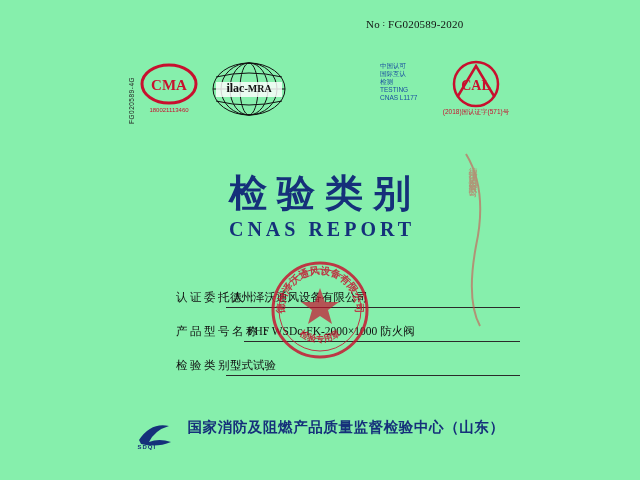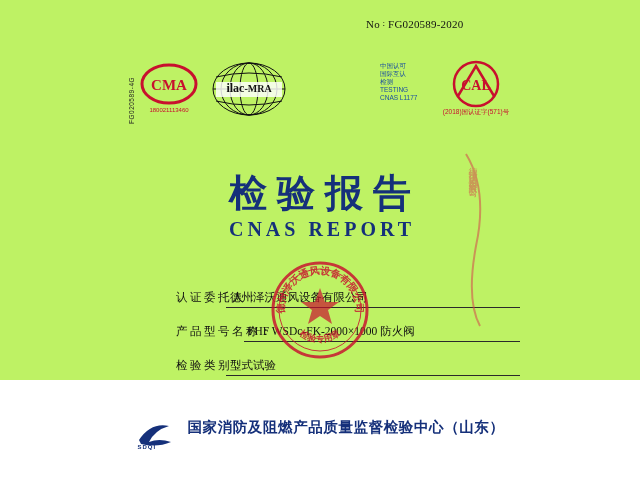--- a/index.html
+++ b/index.html
@@ -10,22 +10,22 @@
   body {
     width: 640px;
     height: 480px;
     overflow: hidden;
     font-family: "Liberation Sans", sans-serif;
     color: #1a1a1a;
   }
   .page {
     position: relative;
     width: 640px;
-    height: 380px;
-    background: #bef264;
+    height: 480px;
+    background: #86efac;
   }
 
   
   .report-no {
     position: absolute;
     top: 18px;
     left: 366px;
     font-size: 11px;
     letter-spacing: 0.2px;
     color: #111;
@@ -269,21 +269,21 @@
     <div class="blk" style="left:300px; top:2px; width:96px; height:64px;">
       <svg width="96" height="64" viewBox="0 0 96 64">
         <circle cx="48" cy="26" r="22" fill="none" stroke="#c8102e" stroke-width="2.5"></circle>
         <path d="M30 38 L48 8 L66 38" fill="none" stroke="#c8102e" stroke-width="2.5"></path>
         <text x="48" y="32" text-anchor="middle" font-family="Liberation Serif, serif" font-size="14" font-weight="bold" class="txt-red">CAL</text>
       </svg>
       <div style="position:absolute; left:0; top:50px; width:96px; text-align:center; font-size:6.5px; color:#c8102e;">(2018)国认证字(571)号</div>
     </div>
   </div>
 
-  <div class="title-cn">检验报告</div>
+  <div class="title-cn">检验类别</div>
   <div class="title-en">CNAS REPORT</div>
 
   <div class="fields">
     <div class="field-row">
       <span class="field-label">认证委托人：</span>
       <span class="field-value">德州泽沃通风设备有限公司</span>
       <span class="field-line"></span>
     </div>
     <div class="field-row">
       <span class="field-label">产品型号名称：</span>

